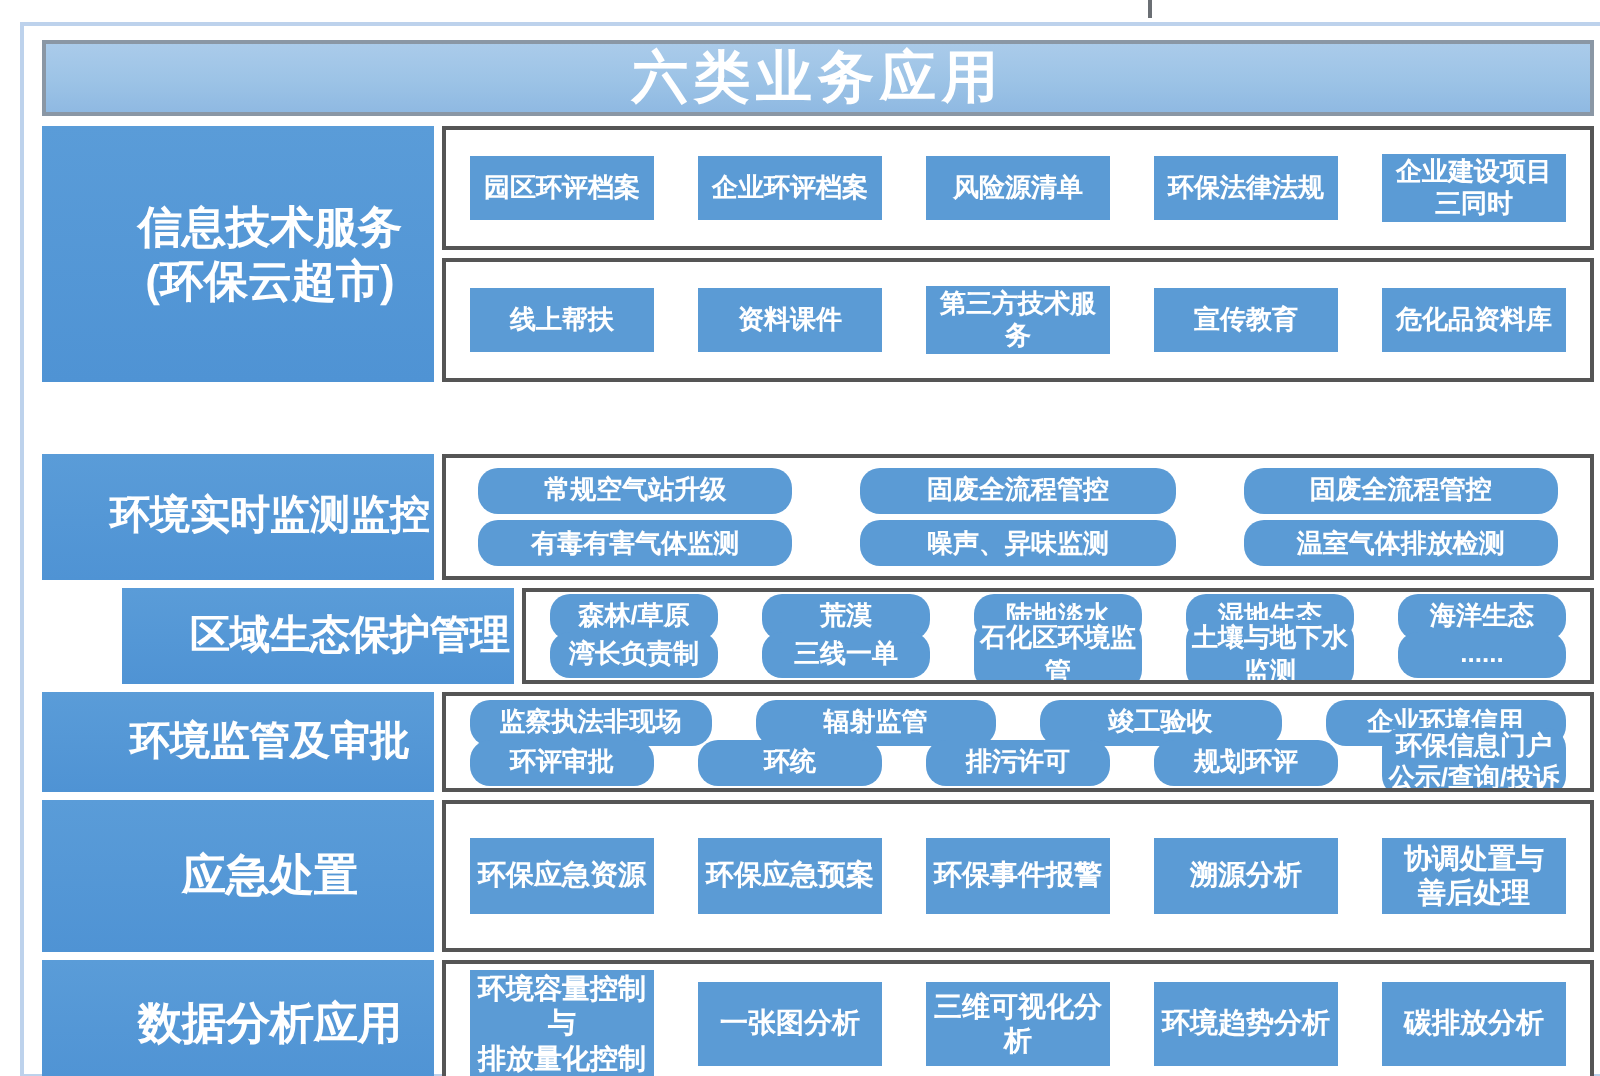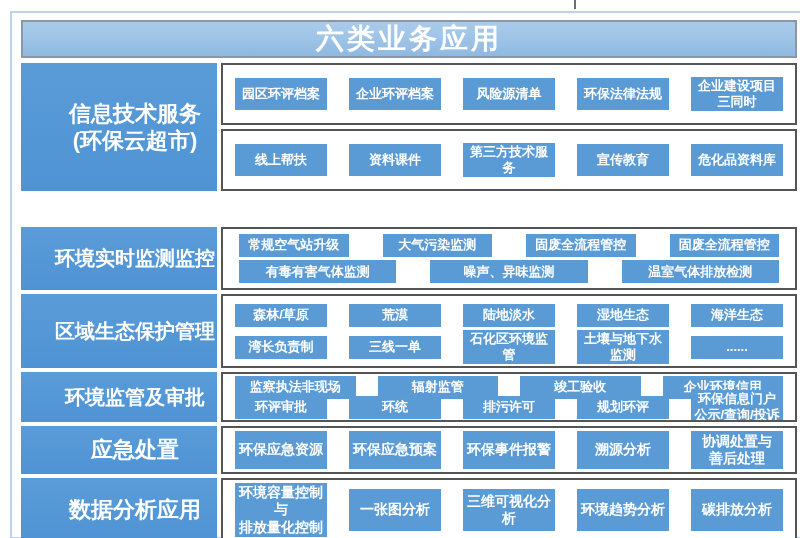--- a/index.html
+++ b/index.html
@@ -15,23 +15,23 @@
   .banner {
     height:34px; margin:1px 0 5px 0;
     border:2px solid var(--banner-border,#8a97a5);
     background:linear-gradient(180deg,#aacbea 0%, var(--banner-bg,#9cc3e6) 55%, #8fb9e2 100%);
     display:flex; align-items:center; justify-content:center;
     color:#fff; font-size:28px; font-weight:bold; letter-spacing:3px;
   }
   .section { display:flex; gap:4px; margin-bottom:4px; }
   .sec1 { height:128px; }
   .sec2 { height:63px;margin-top:36px; }
-  .sec3 { height:74px; }
+  .sec3 { height:48px;margin-left:40px; }
   .sec4 { height:50px; }
-  .sec5 { height:48px;border-radius:16px; }
+  .sec5 { height:76px;border-radius:16px; }
   .sec6 { height:64px; margin-bottom:0; }
   .label {
     width:164px; flex:0 0 164px;
     background:linear-gradient(180deg,#5a9cd8, var(--section-label-bg,#4f93d4));
     color:#fff; font-weight:bold; text-align:center;
     display:flex; align-items:center; justify-content:center;
     white-space:pre-line; line-height:1.25;padding-left:32px;
   }
   .sec1 .label { font-size:22px; }
   .sec2 .label, .sec3 .label, .sec4 .label { font-size:20px; }
@@ -43,21 +43,21 @@
   }
   .row { flex:1; display:flex; align-items:center; gap:22px; min-height:0; }
   .row.cols4 { gap:34px; padding:0 4px; }
   .btn {
     flex:1; background:var(--button-bg,#5b9bd5); color:#fff;
     font-weight:bold; font-size:13px; text-align:center;
     display:flex; align-items:center; justify-content:center;
     white-space:pre-line; line-height:1.25; min-height:21px; padding:1px 2px;
   }
   .sec1 .btn { min-height:30px; }
-  .sec2 .btn, .sec3 .btn, .sec4 .btn { min-height:21px; }
+  .sec2 .btn, .sec3 .btn, .sec4 .btn { min-height:21px;border-radius:10px; }
   .sec5 .btn { min-height:36px; font-size:14px; }
   .sec6 .btn { min-height:40px; font-size:14px; }
   .stray-mark {
     position:absolute; left:574px; top:0; width:2px; height:9px;
     background:#6b6f74;
   }
 </style>
 </head>
 <body>
 
@@ -94,21 +94,20 @@
           </div>
         </div>
     </div>
 
     <div class="section sec2">
       <div class="label">环境实时监测监控</div>
       <div class="boxes">
           <div class="box">
             <div class="row cols4">
               <div class="btn">常规空气站升级</div>
-              <div class="btn">大气污染监测</div>
               <div class="btn">固废全流程管控</div>
               <div class="btn">固废全流程管控</div>
             </div>
             <div class="row cols4">
               <div class="btn">有毒有害气体监测</div>
               <div class="btn">噪声、异味监测</div>
               <div class="btn">温室气体排放检测</div>
             </div>
           </div>
         </div>

